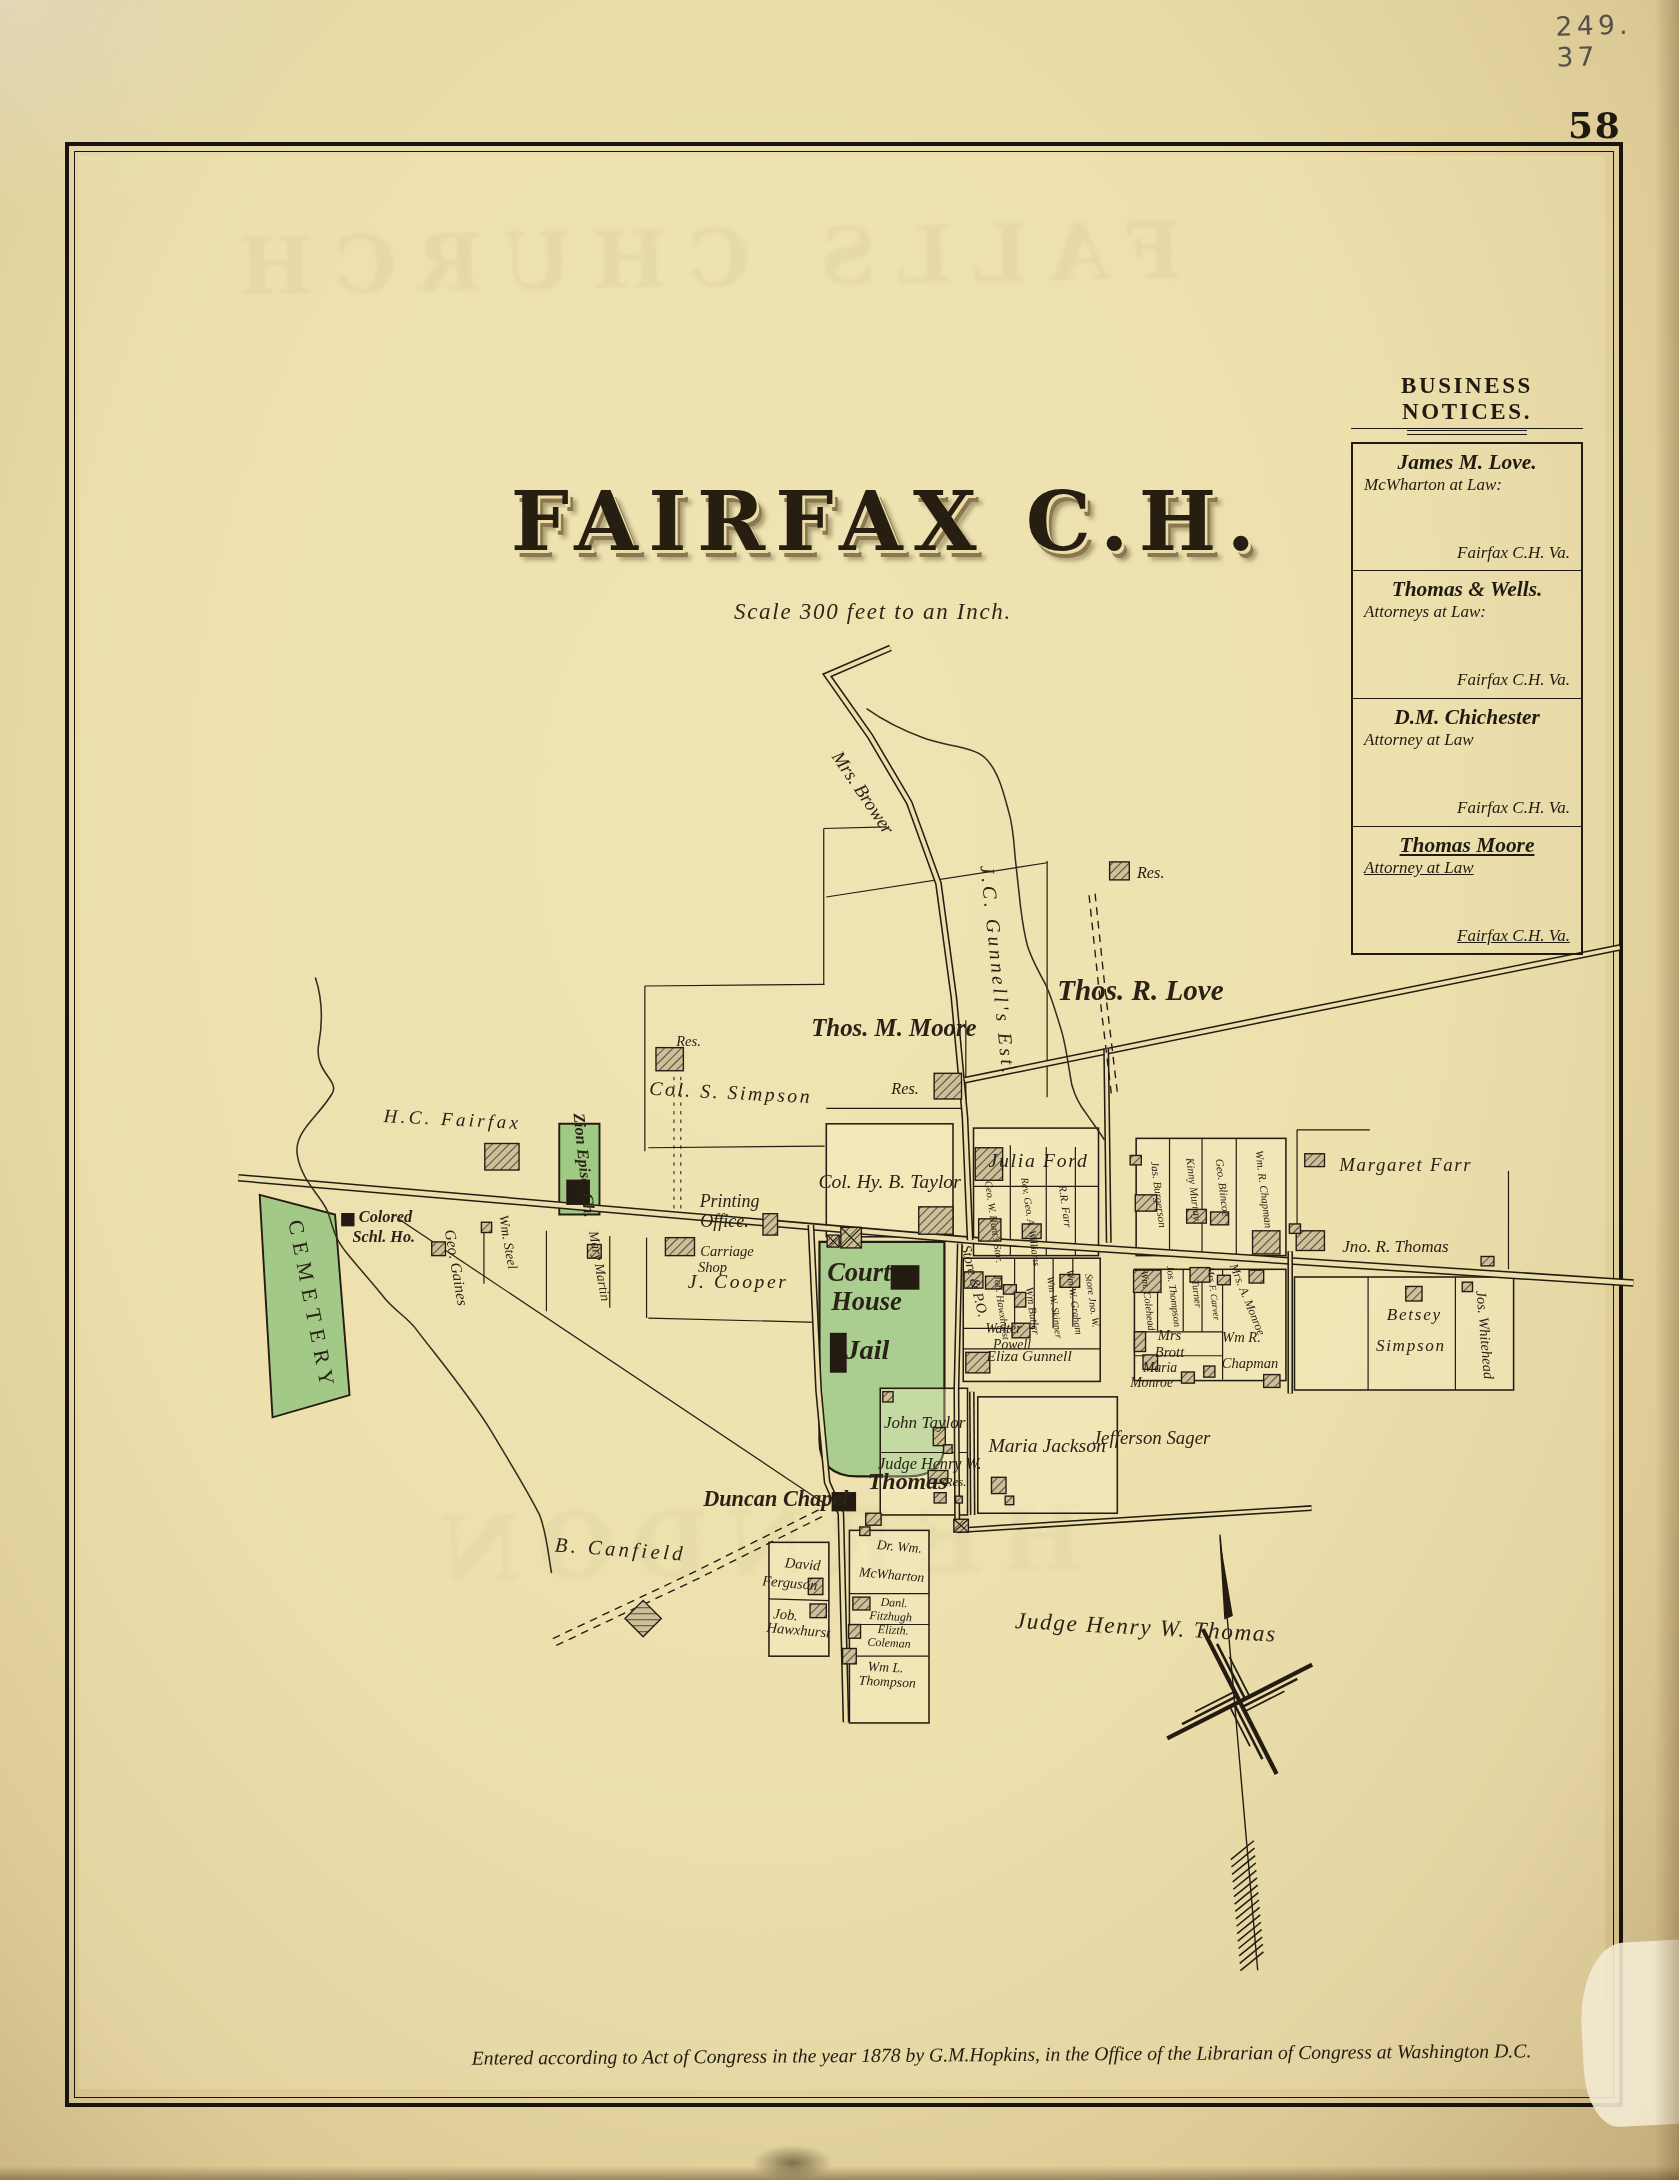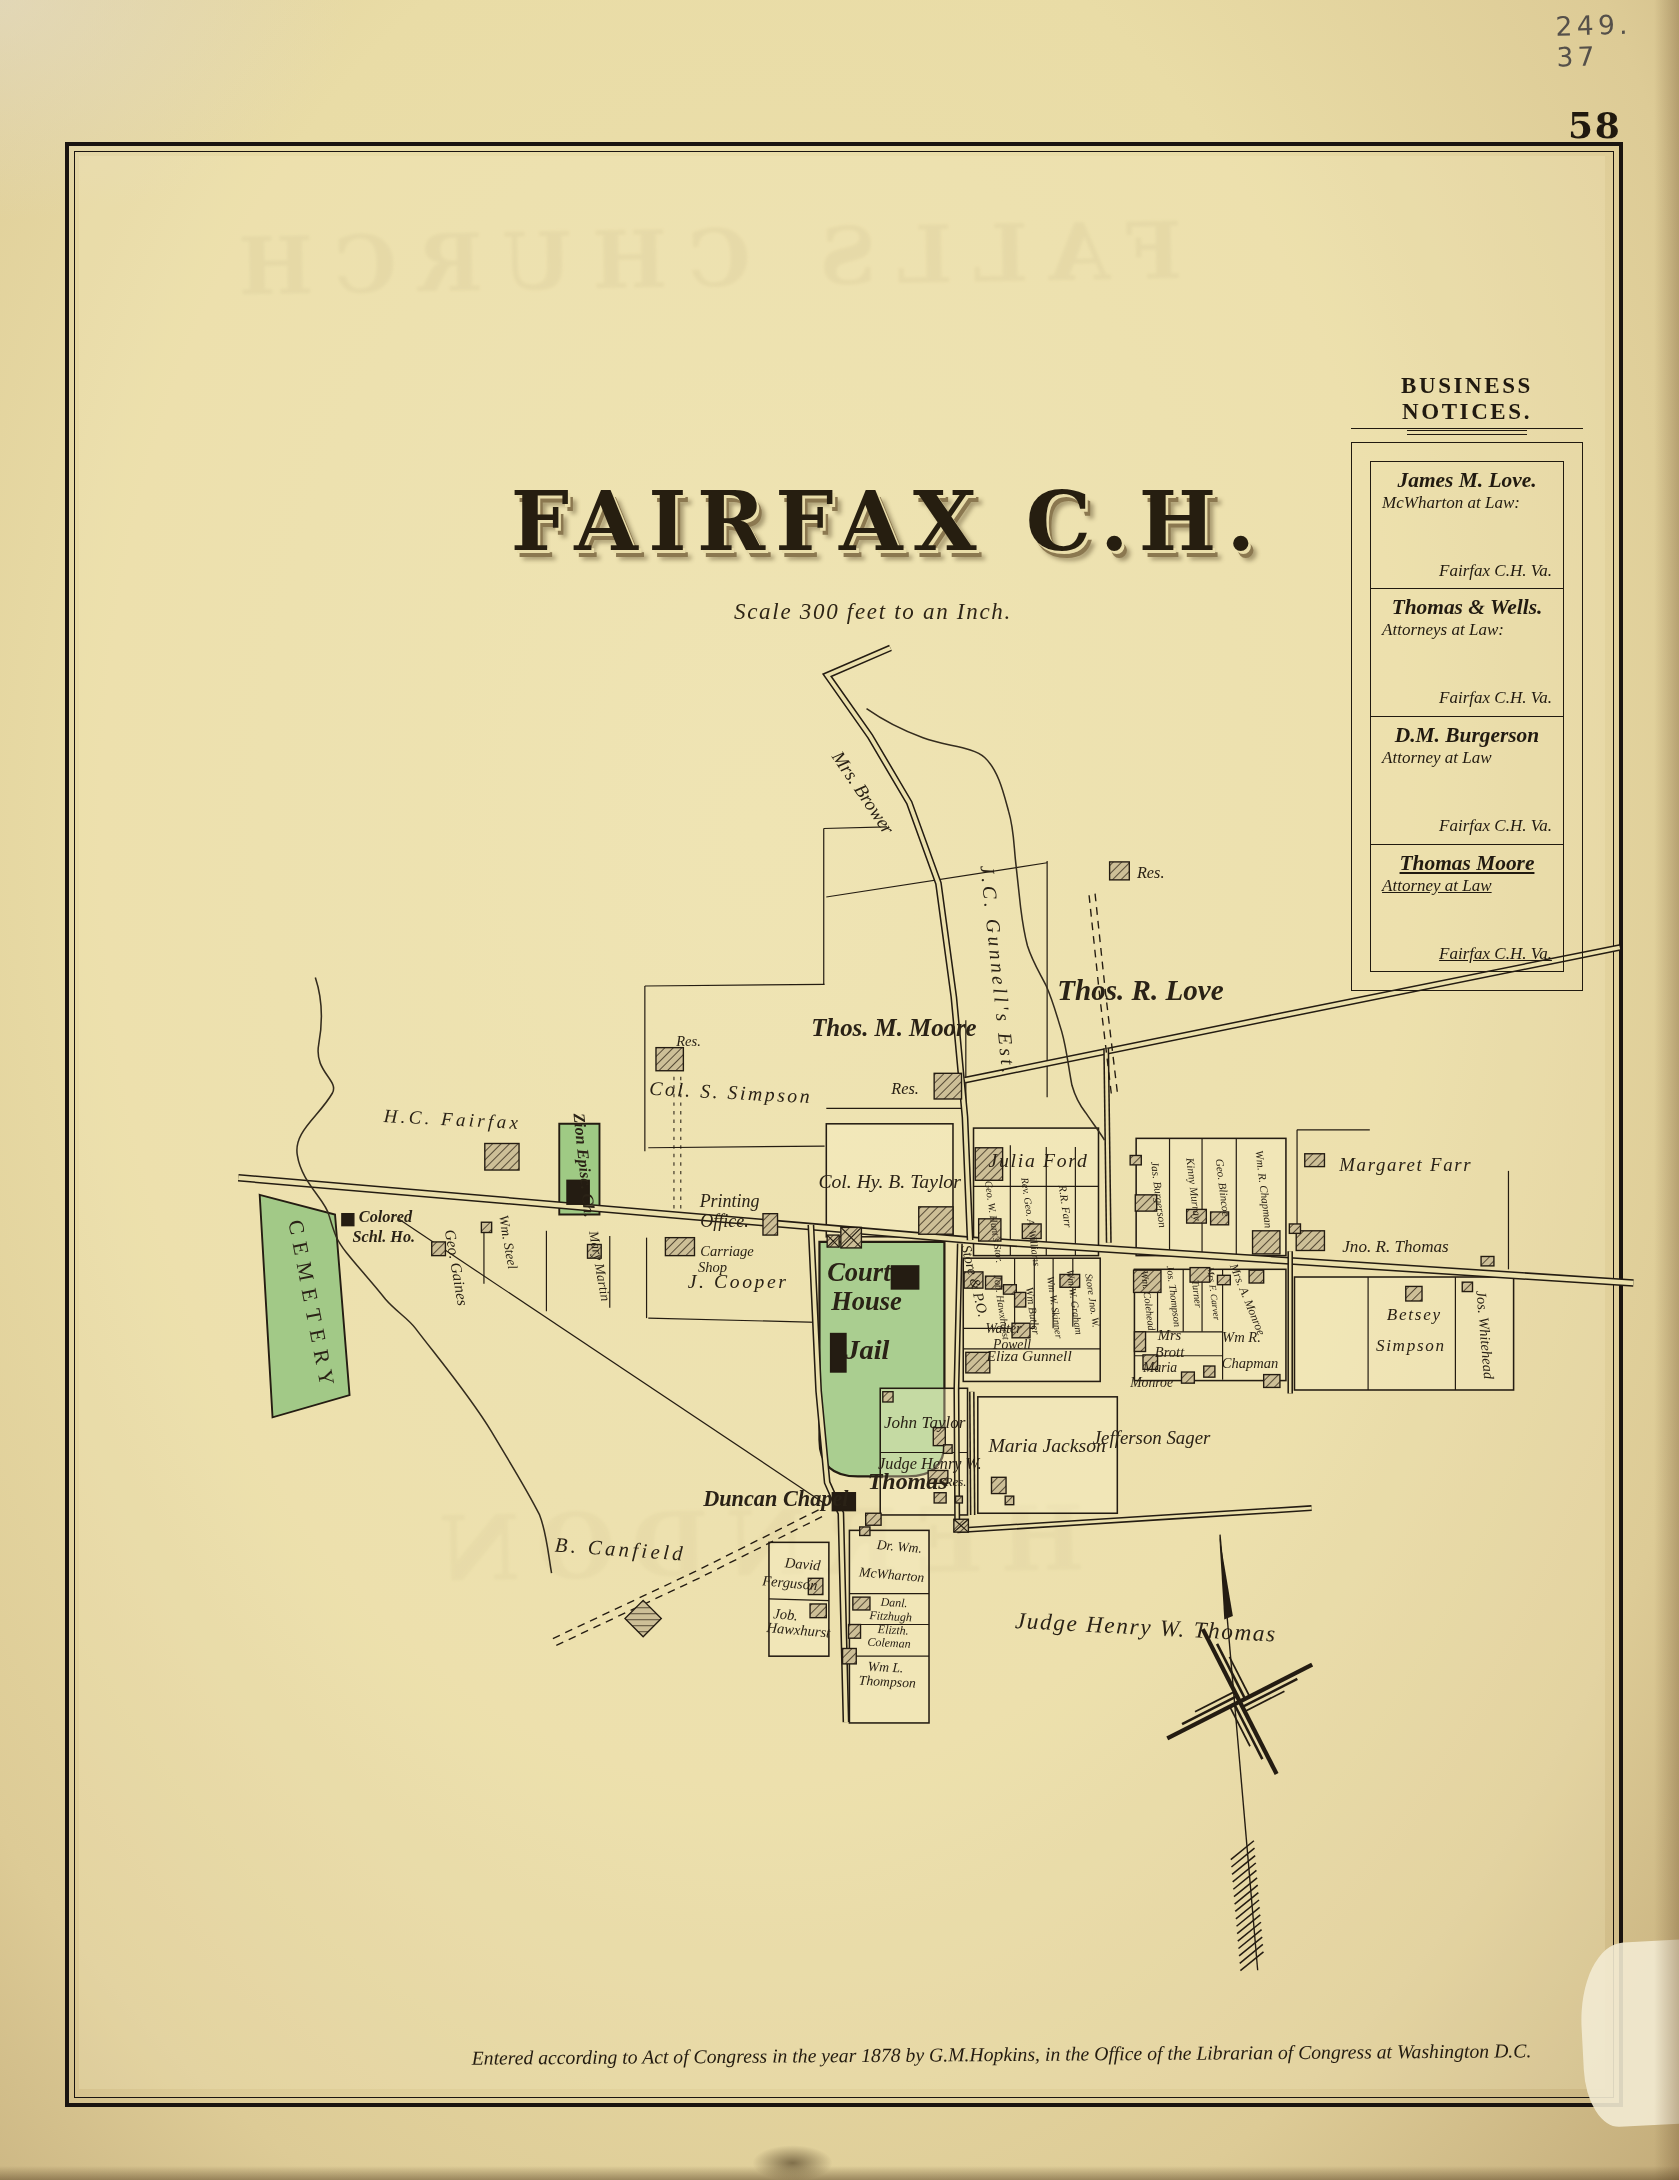--- a/index.html
+++ b/index.html
@@ -30,21 +30,21 @@
     background:rgba(251,243,202,0.22);}
   .map-title{position:absolute;left:494px;top:473px;width:788px;text-align:center;
     font-family:"DejaVu Serif", serif;font-weight:bold;font-size:82px;letter-spacing:10.3px;color:#261e10;
     text-shadow:2.6px 3.4px 0 #e9dda9, 5.1px 6.8px 0 #8b7850, 8.6px 10.3px 4.3px rgba(86,70,40,0.45);}
   .map-scale{position:absolute;left:599px;top:599px;width:548px;text-align:center;
     font-style:italic;font-size:23px;letter-spacing:1.7px;color:#2e2516;font-family:Liberation Serif, serif;}
   .notices{position:absolute;left:1351px;top:373px;width:232px;color:#211a10;}
   .bn-head{text-align:center;font-weight:bold;font-size:23px;letter-spacing:2.6px;
     padding-bottom:2.6px;border-bottom:1.7px solid #211a10;}
   .bn-rule{width:52%;margin:1.7px auto 6.8px auto;height:2.6px;border-top:1.7px solid #211a10;border-bottom:0.9px solid #211a10;}
-  .bn-box{border:1.7px solid #211a10;padding:18px;}
+  .bn-box{border:1.7px solid #211a10;padding:0;}
   .bn-box-inner{border:0.9px solid #211a10;}
   .bn-entry{border-bottom:1.7px solid #211a10;padding:6px 7.7px 7.7px 7.7px;}
   .bn-entry:last-child{border-bottom:none;text-decoration:underline;}
   .bn-name{text-align:center;font-weight:bold;font-style:italic;font-size:21.4px;}
   .bn-line1{font-style:italic;font-size:17px;padding-left:3.4px;}
   .bn-line2{font-style:italic;font-size:17px;text-align:right;padding-right:3.4px;margin-top:48px;}
   .copyright{position:absolute;left:402px;top:2043px;width:1199px;text-align:center;
     font-style:italic;font-size:19.7px;color:#231b10;transform:rotate(-0.4deg);}
   #map-svg{position:absolute;left:0;top:0;pointer-events:none;}
 </style>
@@ -344,21 +344,21 @@
           <div class="bn-name">James M. Love.</div>
           <div class="bn-line1">McWharton at Law:</div>
           <div class="bn-line2">Fairfax C.H. Va.</div>
         </div>
         <div class="bn-entry">
           <div class="bn-name">Thomas &amp; Wells.</div>
           <div class="bn-line1">Attorneys at Law:</div>
           <div class="bn-line2">Fairfax C.H. Va.</div>
         </div>
         <div class="bn-entry">
-          <div class="bn-name">D.M. Burgerson</div>
+          <div class="bn-name">D.M. Chichester</div>
           <div class="bn-line1">Attorney at Law</div>
           <div class="bn-line2">Fairfax C.H. Va.</div>
         </div>
         <div class="bn-entry">
           <div class="bn-name">Thomas Moore</div>
           <div class="bn-line1">Attorney at Law</div>
           <div class="bn-line2">Fairfax C.H. Va.</div>
         </div>
       </div>
     </div>

